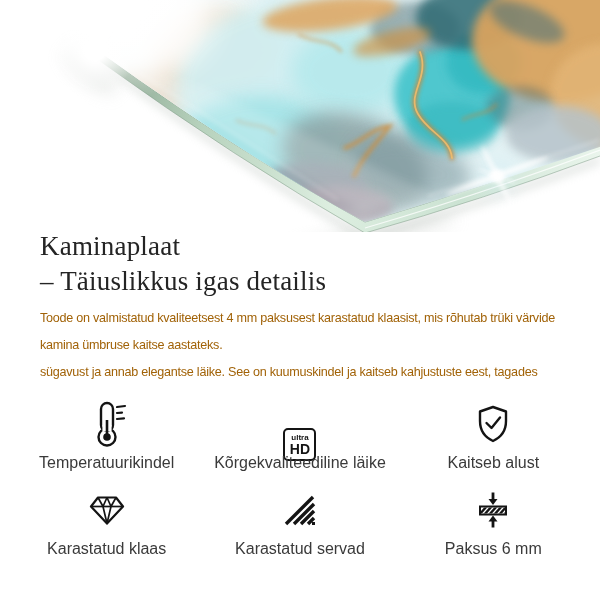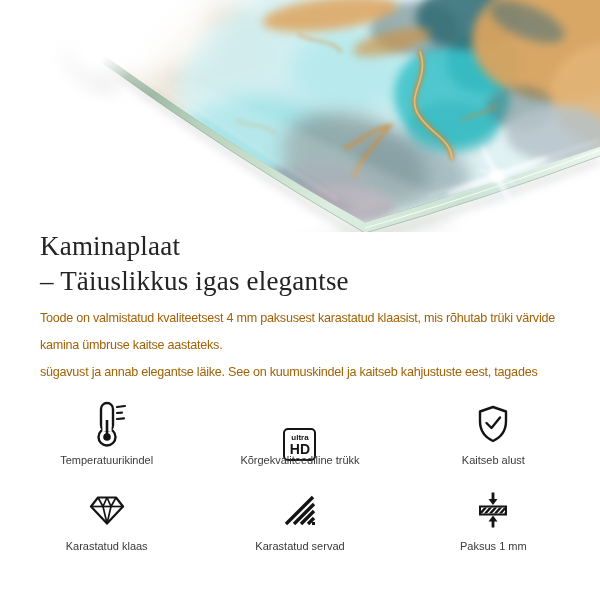--- a/index.html
+++ b/index.html
@@ -9,21 +9,21 @@
   .headline{position:absolute;left:40px;top:229px;margin:0;font-family:"Liberation Serif",serif;
             font-weight:400;font-size:27px;line-height:35px;color:#242424;letter-spacing:.2px;}
   .h-line{display:block;}
   .desc{position:absolute;left:40px;top:305px;margin:0;font-size:12.6px;line-height:27px;
         color:#a16207;letter-spacing:-.25px;}
   .d-line{display:block;white-space:nowrap;}
   .features{position:absolute;left:10px;top:398px;width:580px;display:grid;
             grid-template-columns:repeat(3,1fr);row-gap:3px;}
   .feature{display:flex;flex-direction:column;align-items:center;height:83px;}
   .icon-wrap{height:52px;display:flex;align-items:center;justify-content:center;}
-  .feature-label{font-size:11px;color:#3a3a3a;margin-top:4px;white-space:nowrap;}
+  .feature-label{font-size:16px;color:#3a3a3a;margin-top:4px;white-space:nowrap;}
   .uhd{width:33px;height:33px;border:2.6px solid #141414;border-radius:5px;box-sizing:border-box;
        display:flex;flex-direction:column;align-items:center;justify-content:center;background:#fff;margin-top:40px;}
   .uhd-top{font-size:8px;font-weight:700;line-height:9px;color:#141414;}
   .uhd-bottom{font-size:14px;font-weight:700;line-height:14px;color:#141414;}
   .ic{display:block;}
 </style>
 </head>
 <body>
 
 <div class="stage">
@@ -122,21 +122,21 @@
           </g>
         <g transform="rotate(20 497 176)">
             <ellipse cx="497" cy="176" rx="20" ry="1.3" fill="#ffffff" opacity="0.8" filter="url(#b2)"></ellipse>
           </g>
       </g>
     </svg>
   </div>
 
   <h1 class="headline">
     <span class="h-line">Kaminaplaat</span>
-    <span class="h-line">– Täiuslikkus igas elegantse</span>
+    <span class="h-line">– Täiuslikkus igas detailis</span>
   </h1>
 
   <p class="desc">
     <span class="d-line">Toode on valmistatud kvaliteetsest 4 mm paksusest karastatud klaasist, mis rõhutab trüki värvide</span>
     <span class="d-line">kamina ümbruse kaitse aastateks.</span>
     <span class="d-line">sügavust ja annab elegantse läike. See on kuumuskindel ja kaitseb kahjustuste eest, tagades</span>
   </p>
 
   <div class="features">
 
@@ -160,21 +160,21 @@
       <div class="feature-label">Temperatuurikindel</div>
     </div>
 
     <div class="feature">
       <div class="icon-wrap">
         <div class="uhd">
           <span class="uhd-top">ultra</span>
           <span class="uhd-bottom">HD</span>
         </div>
       </div>
-      <div class="feature-label">Kõrgekvaliteediline trükk</div>
+      <div class="feature-label">Kõrgekvaliteediline läike</div>
     </div>
 
     <div class="feature">
       <div class="icon-wrap">
         <svg class="ic" width="38" height="40" viewBox="0 0 38 40">
           <path d="M19,3 L32,7.5 L32,17 C32,27 26.5,33.5 19,37 C11.5,33.5 6,27 6,17 L6,7.5 Z" fill="none" stroke="#141414" stroke-width="2.4" stroke-linejoin="round"></path>
           <path d="M12.5,19 L17.5,24 L26,13.5" fill="none" stroke="#141414" stroke-width="2.4" stroke-linecap="round" stroke-linejoin="round"></path>
         </svg>
       </div>
       <div class="feature-label">Kaitseb alust</div>
@@ -225,17 +225,17 @@
             <line x1="9" y1="24" x2="17" y2="15"></line>
             <line x1="14" y1="24" x2="22" y2="15"></line>
             <line x1="19" y1="24" x2="27" y2="15"></line>
             <line x1="24" y1="24" x2="32" y2="15"></line>
             <line x1="29" y1="24" x2="37" y2="15"></line>
           </g>
           <line x1="18" y1="36.5" x2="18" y2="29.5" stroke="#141414" stroke-width="2.8"></line>
           <polygon points="13.5,30.5 22.5,30.5 18,24.5" fill="#141414"></polygon>
         </svg>
       </div>
-      <div class="feature-label">Paksus 1 mm</div>
+      <div class="feature-label">Paksus 6 mm</div>
     </div>
 
   </div>
 </div>
 
 </body></html>

